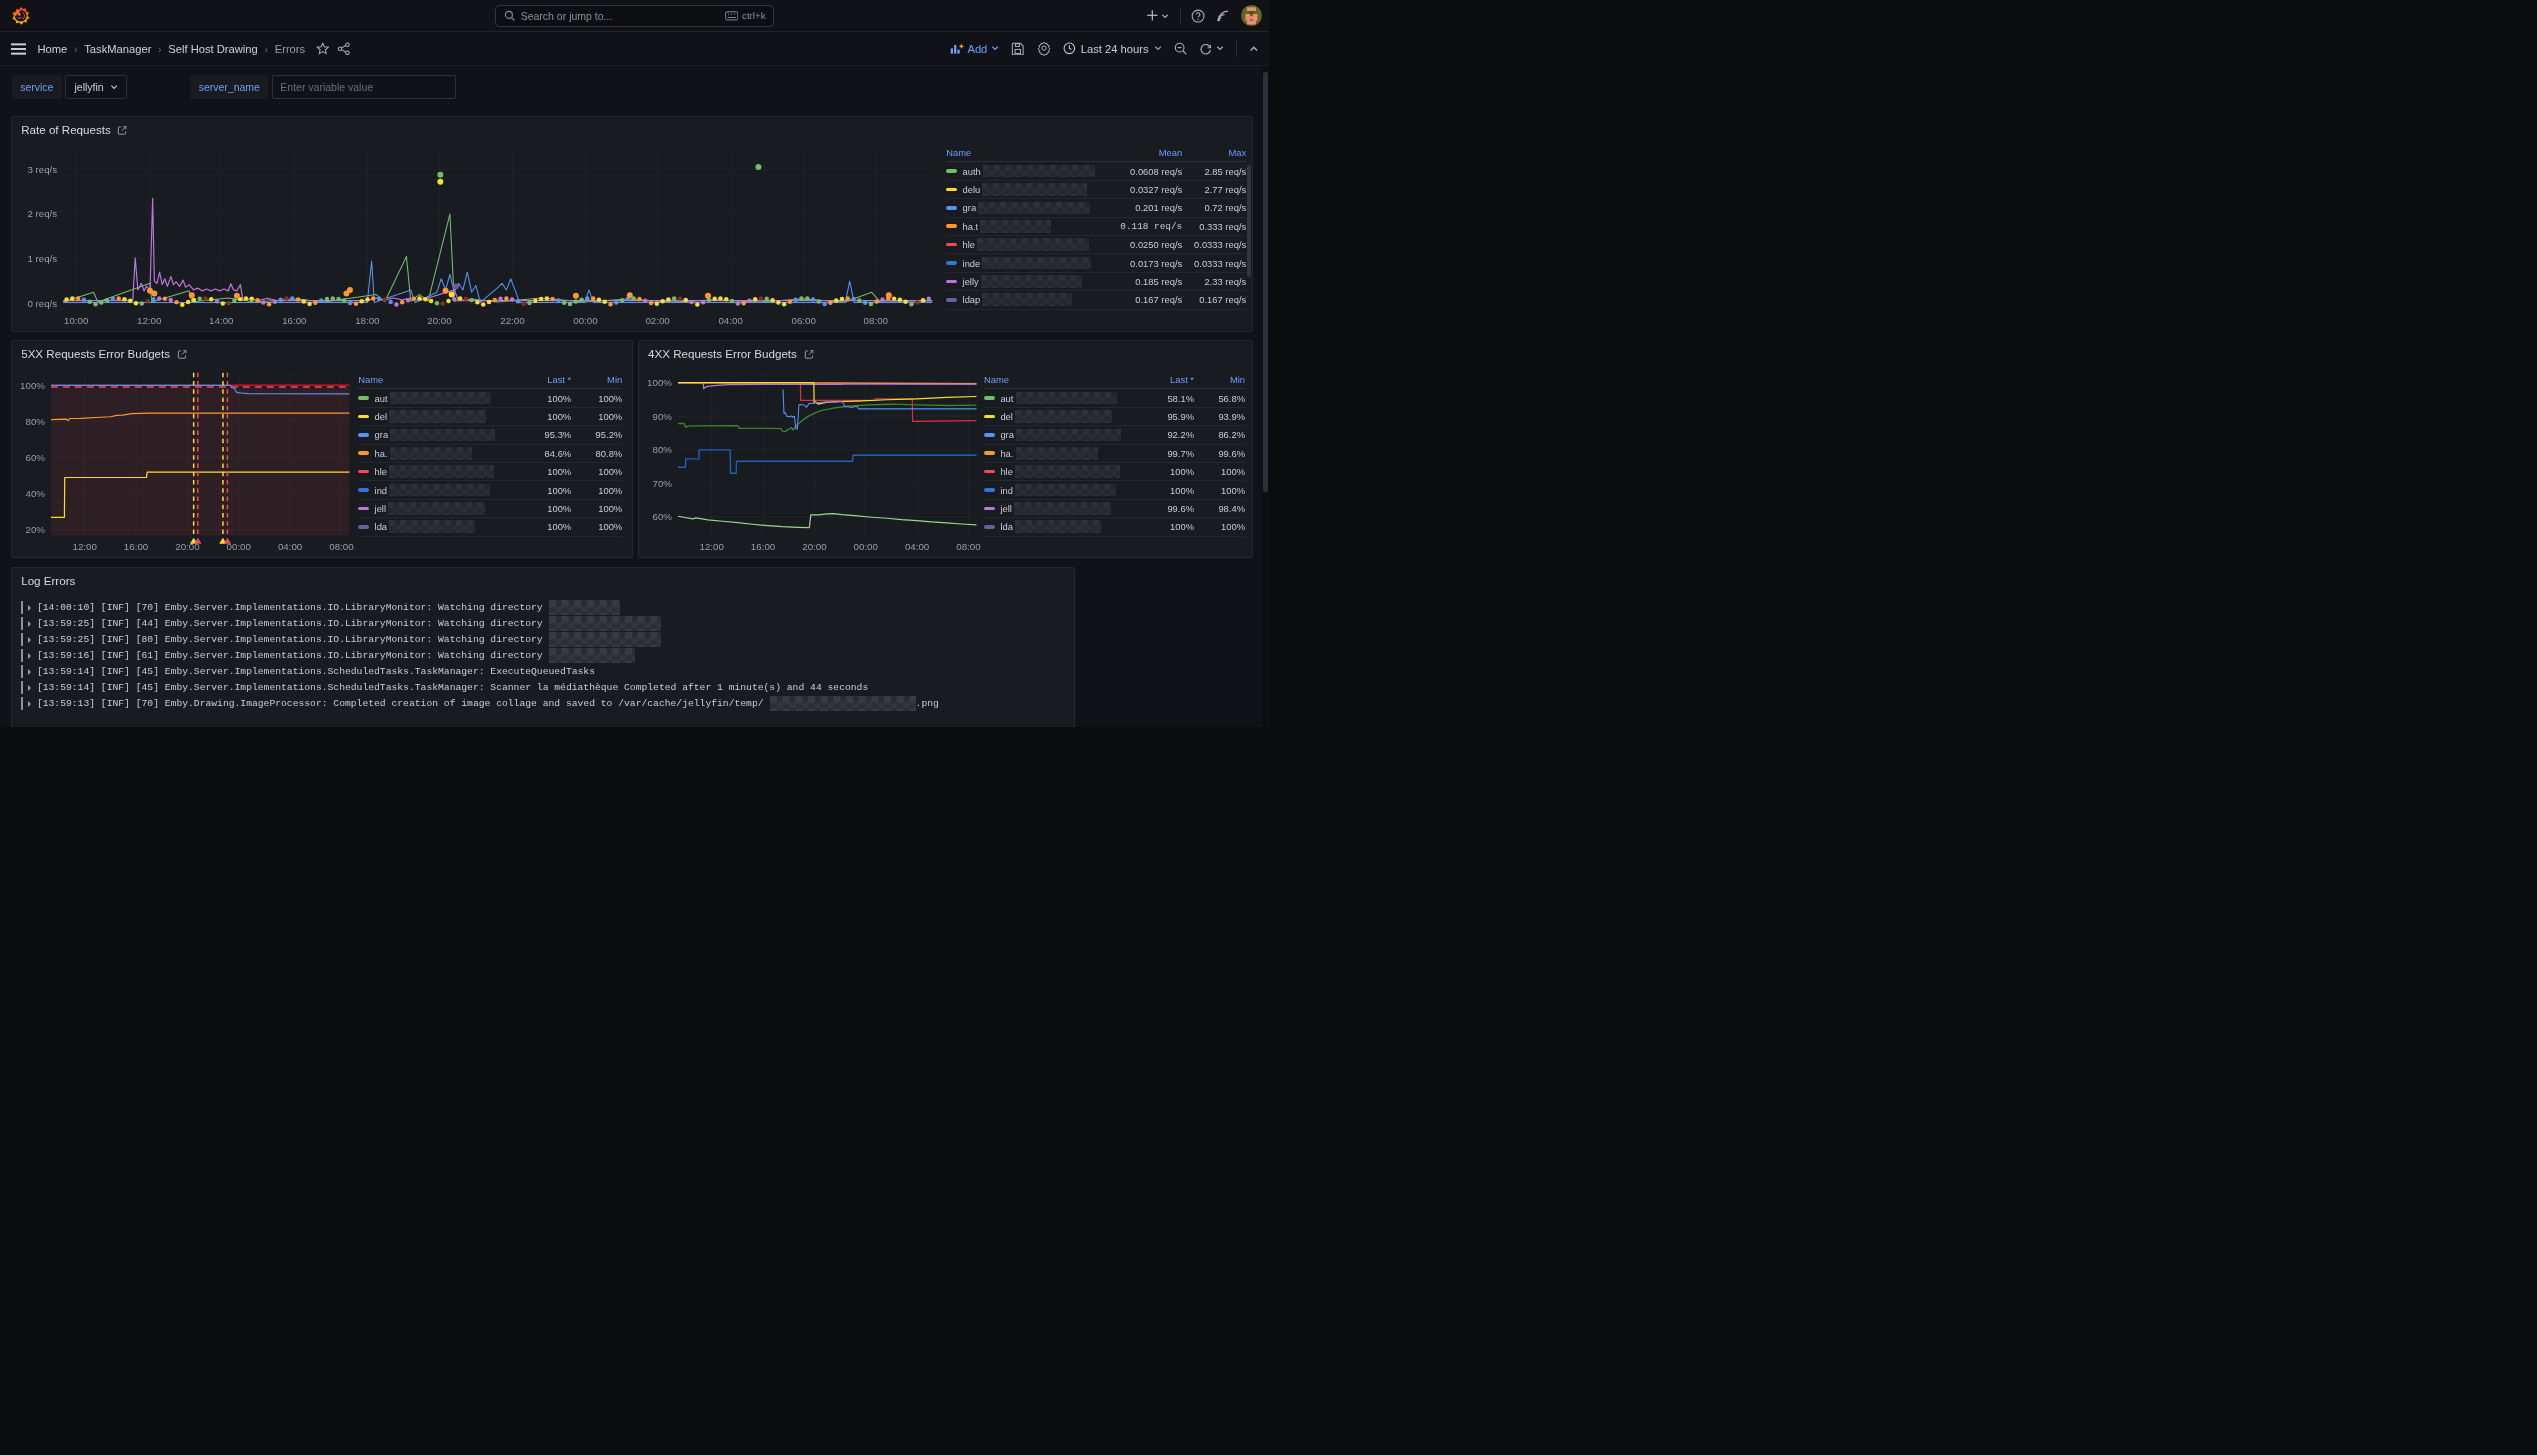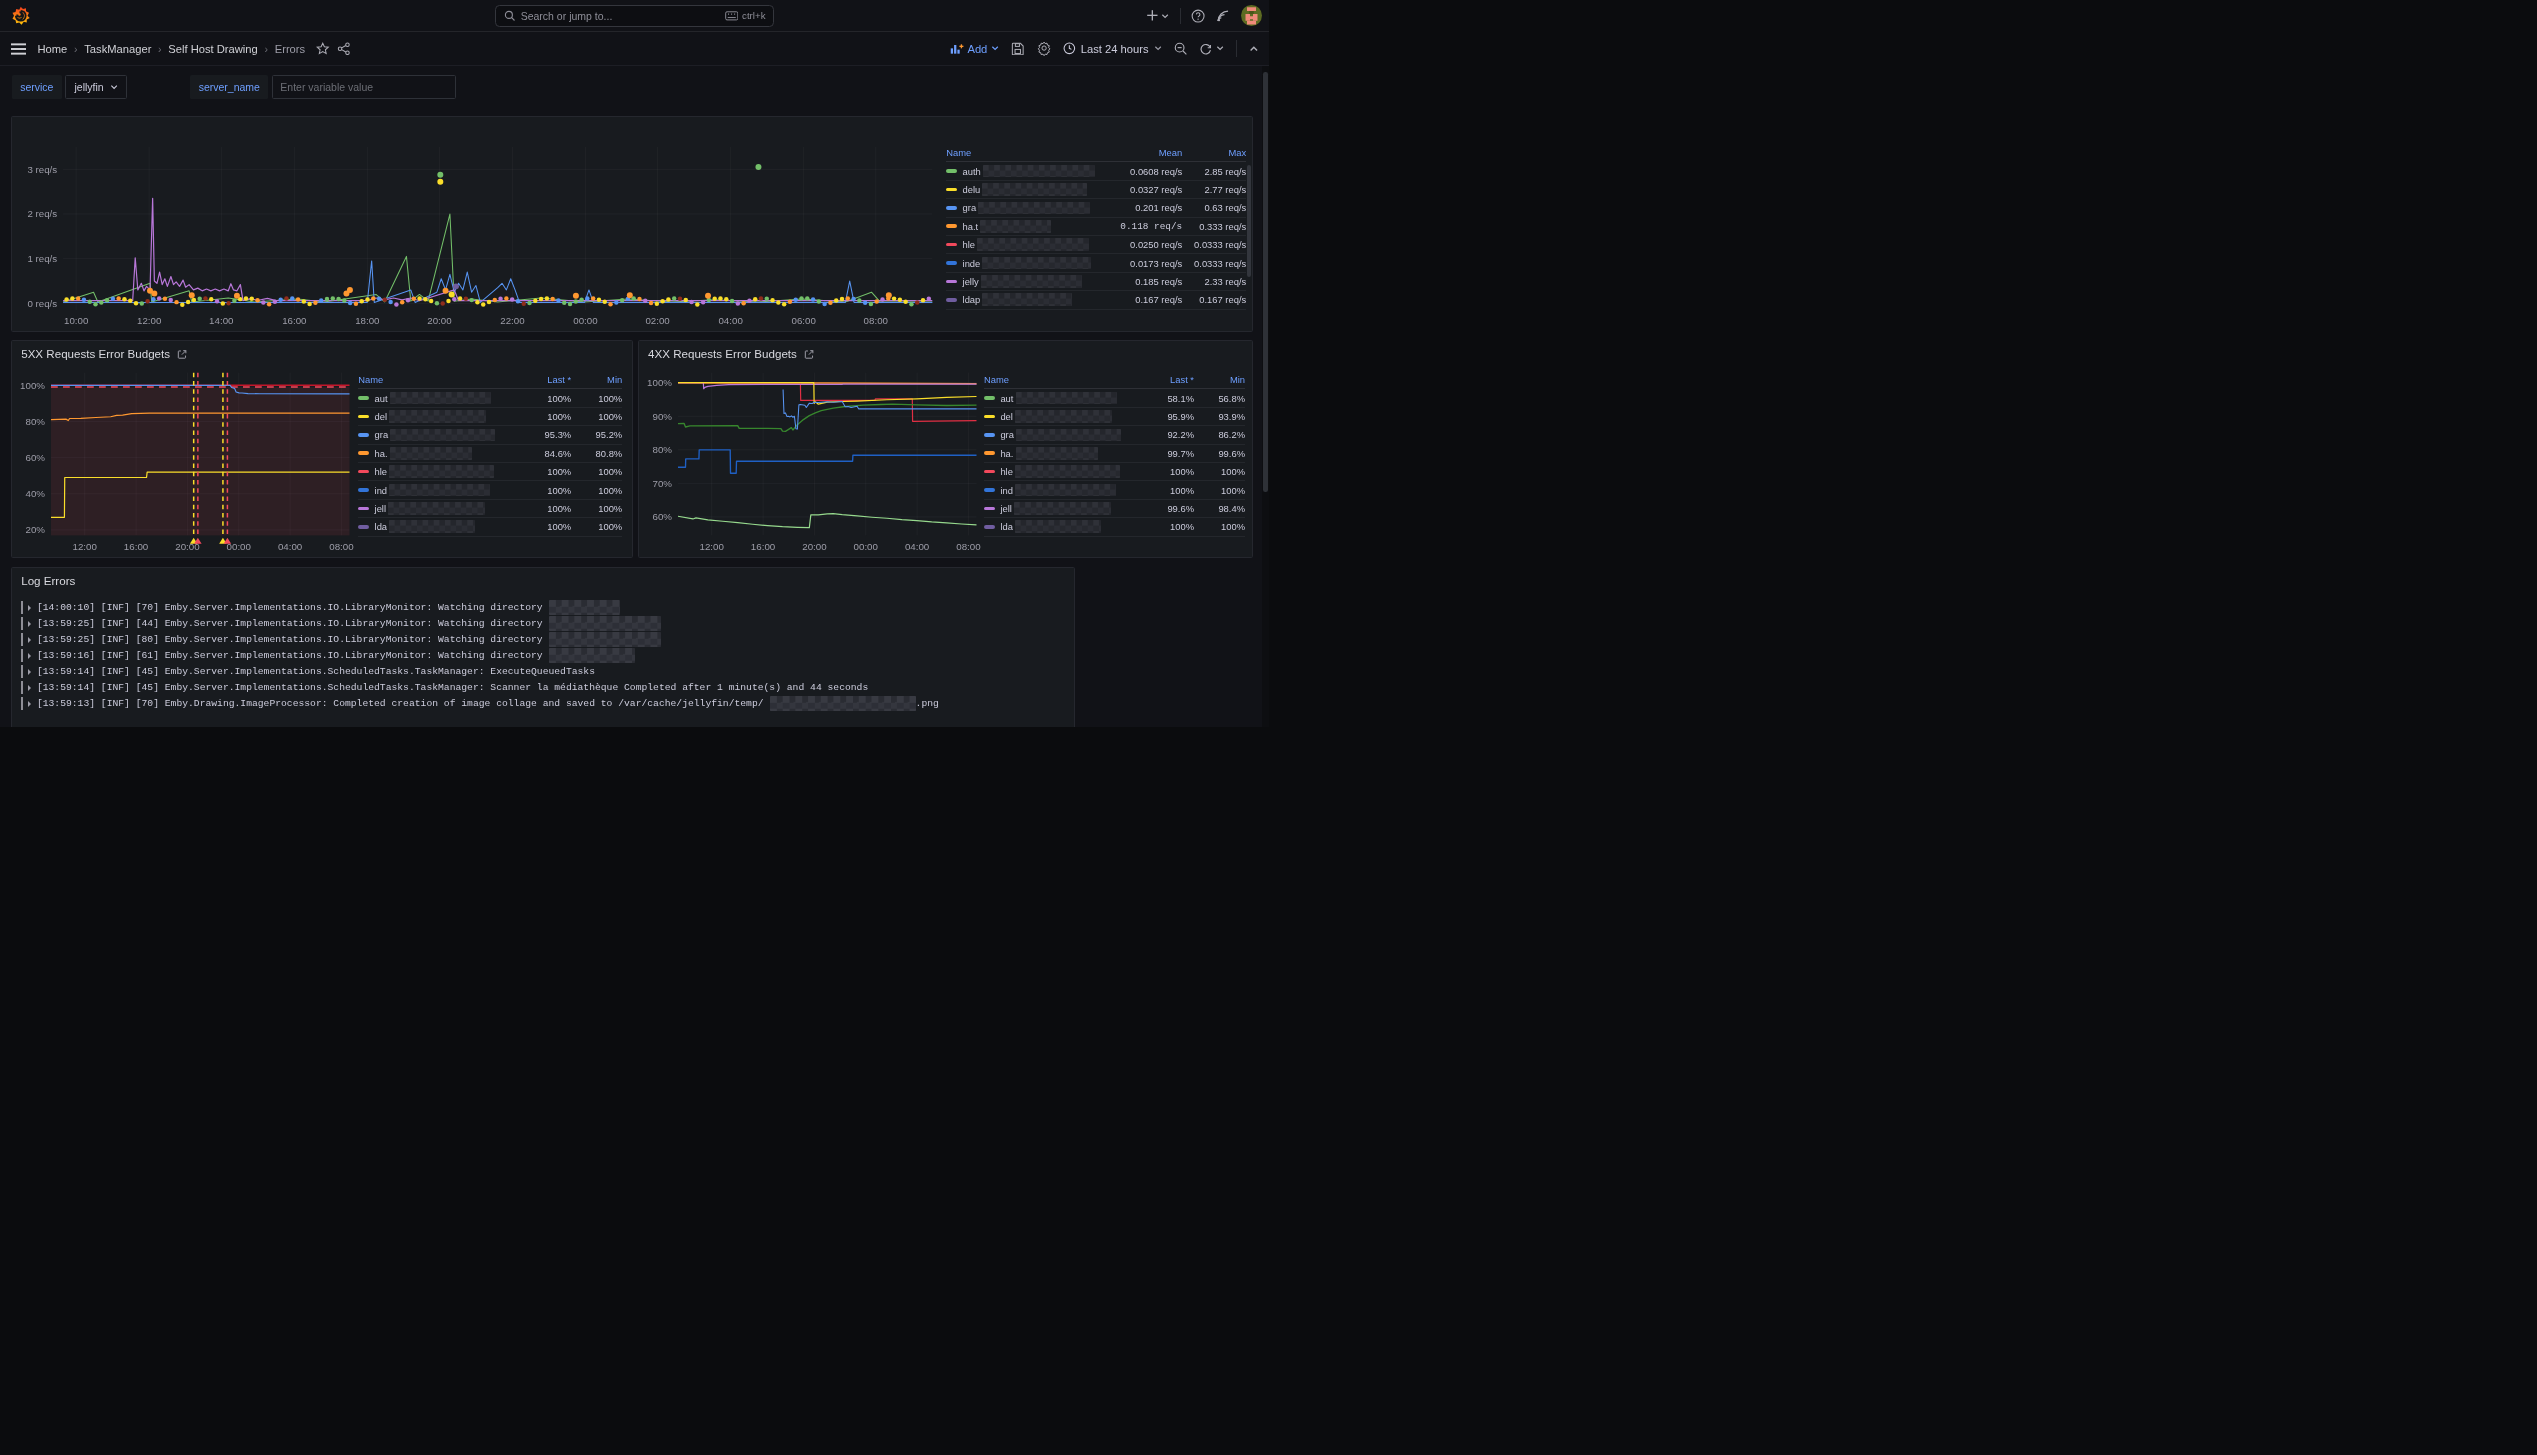--- a/index.html
+++ b/index.html
@@ -267,20 +267,28 @@
       <svg width="8.2" height="8.2" viewBox="0 0 12 12">
         <polyline points="2,4 6,8 10,4" fill="none" stroke="#ccccdc" stroke-width="1.6"></polyline>
       </svg>
     </span>
     <span class="var-gap"></span>
     <span class="var-label">server_name</span>
     <input class="var-input" placeholder="Enter variable value" style="">
   </div>
 
   <div class="panel" id="panel-rate">
+    <div class="panel-head">
+      <span class="panel-title">Rate of Requests</span>
+      <svg class="extlink" width="10.5" height="10.5" viewBox="0 0 16 16">
+        <path d="M6 3 H3 a1 1 0 0 0 -1 1 v9 a1 1 0 0 0 1 1 h9 a1 1 0 0 0 1 -1 V10" fill="none" stroke="#9d9da8" stroke-width="1.5"></path>
+        <polyline points="9.5,2.5 13.5,2.5 13.5,6.5" fill="none" stroke="#9d9da8" stroke-width="1.5"></polyline>
+        <line x1="13.5" y1="2.5" x2="7.5" y2="8.5" stroke="#9d9da8" stroke-width="1.5"></line>
+      </svg>
+    </div>
     <div class="chart" id="chart-rate"><svg width="921" height="187" viewBox="0 0 1228 250">
           <line x1="77.43" x2="77.43" y1="8" y2="226" stroke="rgba(204,204,220,0.06)"></line>
           <text x="77.43" y="244" text-anchor="middle" fill="#9d9da8" font-size="13">10:00</text>
           <line x1="175.038" x2="175.038" y1="8" y2="226" stroke="rgba(204,204,220,0.06)"></line>
           <text x="175.038" y="244" text-anchor="middle" fill="#9d9da8" font-size="13">12:00</text>
           <line x1="271.484" x2="271.484" y1="8" y2="226" stroke="rgba(204,204,220,0.06)"></line>
           <text x="271.484" y="244" text-anchor="middle" fill="#9d9da8" font-size="13">14:00</text>
           <line x1="369.09200000000004" x2="369.09200000000004" y1="8" y2="226" stroke="rgba(204,204,220,0.06)"></line>
           <text x="369.09200000000004" y="244" text-anchor="middle" fill="#9d9da8" font-size="13">16:00</text>
           <line x1="466.7" x2="466.7" y1="8" y2="226" stroke="rgba(204,204,220,0.06)"></line>
@@ -504,21 +512,21 @@
           <div class="lg-val" style="width: 71px;">0.0327 req/s</div>
           <div class="lg-val" style="width: 64px;">2.77 req/s</div>
         </div>
         <div class="lg-row ">
           <div class="lg-name">
             <span class="lg-pill" style="background: rgb(87, 148, 242);"></span>
             <span style="margin-right: -3px;">gra</span>
             <span class="redact" style="width: 112px;"></span>
           </div>
           <div class="lg-val" style="width: 71px;">0.201 req/s</div>
-          <div class="lg-val" style="width: 64px;">0.63 req/s</div>
+          <div class="lg-val" style="width: 64px;">0.72 req/s</div>
         </div>
         <div class="lg-row ">
           <div class="lg-name">
             <span class="lg-pill" style="background: rgb(255, 152, 48);"></span>
             <span style="margin-right: -3px;">ha.t</span>
             <span class="redact" style="width: 71px;"></span>
           </div>
           <div class="lg-val" style="width: 71px; font-family: Liberation Mono, monospace;">0.118 req/s</div>
           <div class="lg-val" style="width: 64px;">0.333 req/s</div>
         </div>

